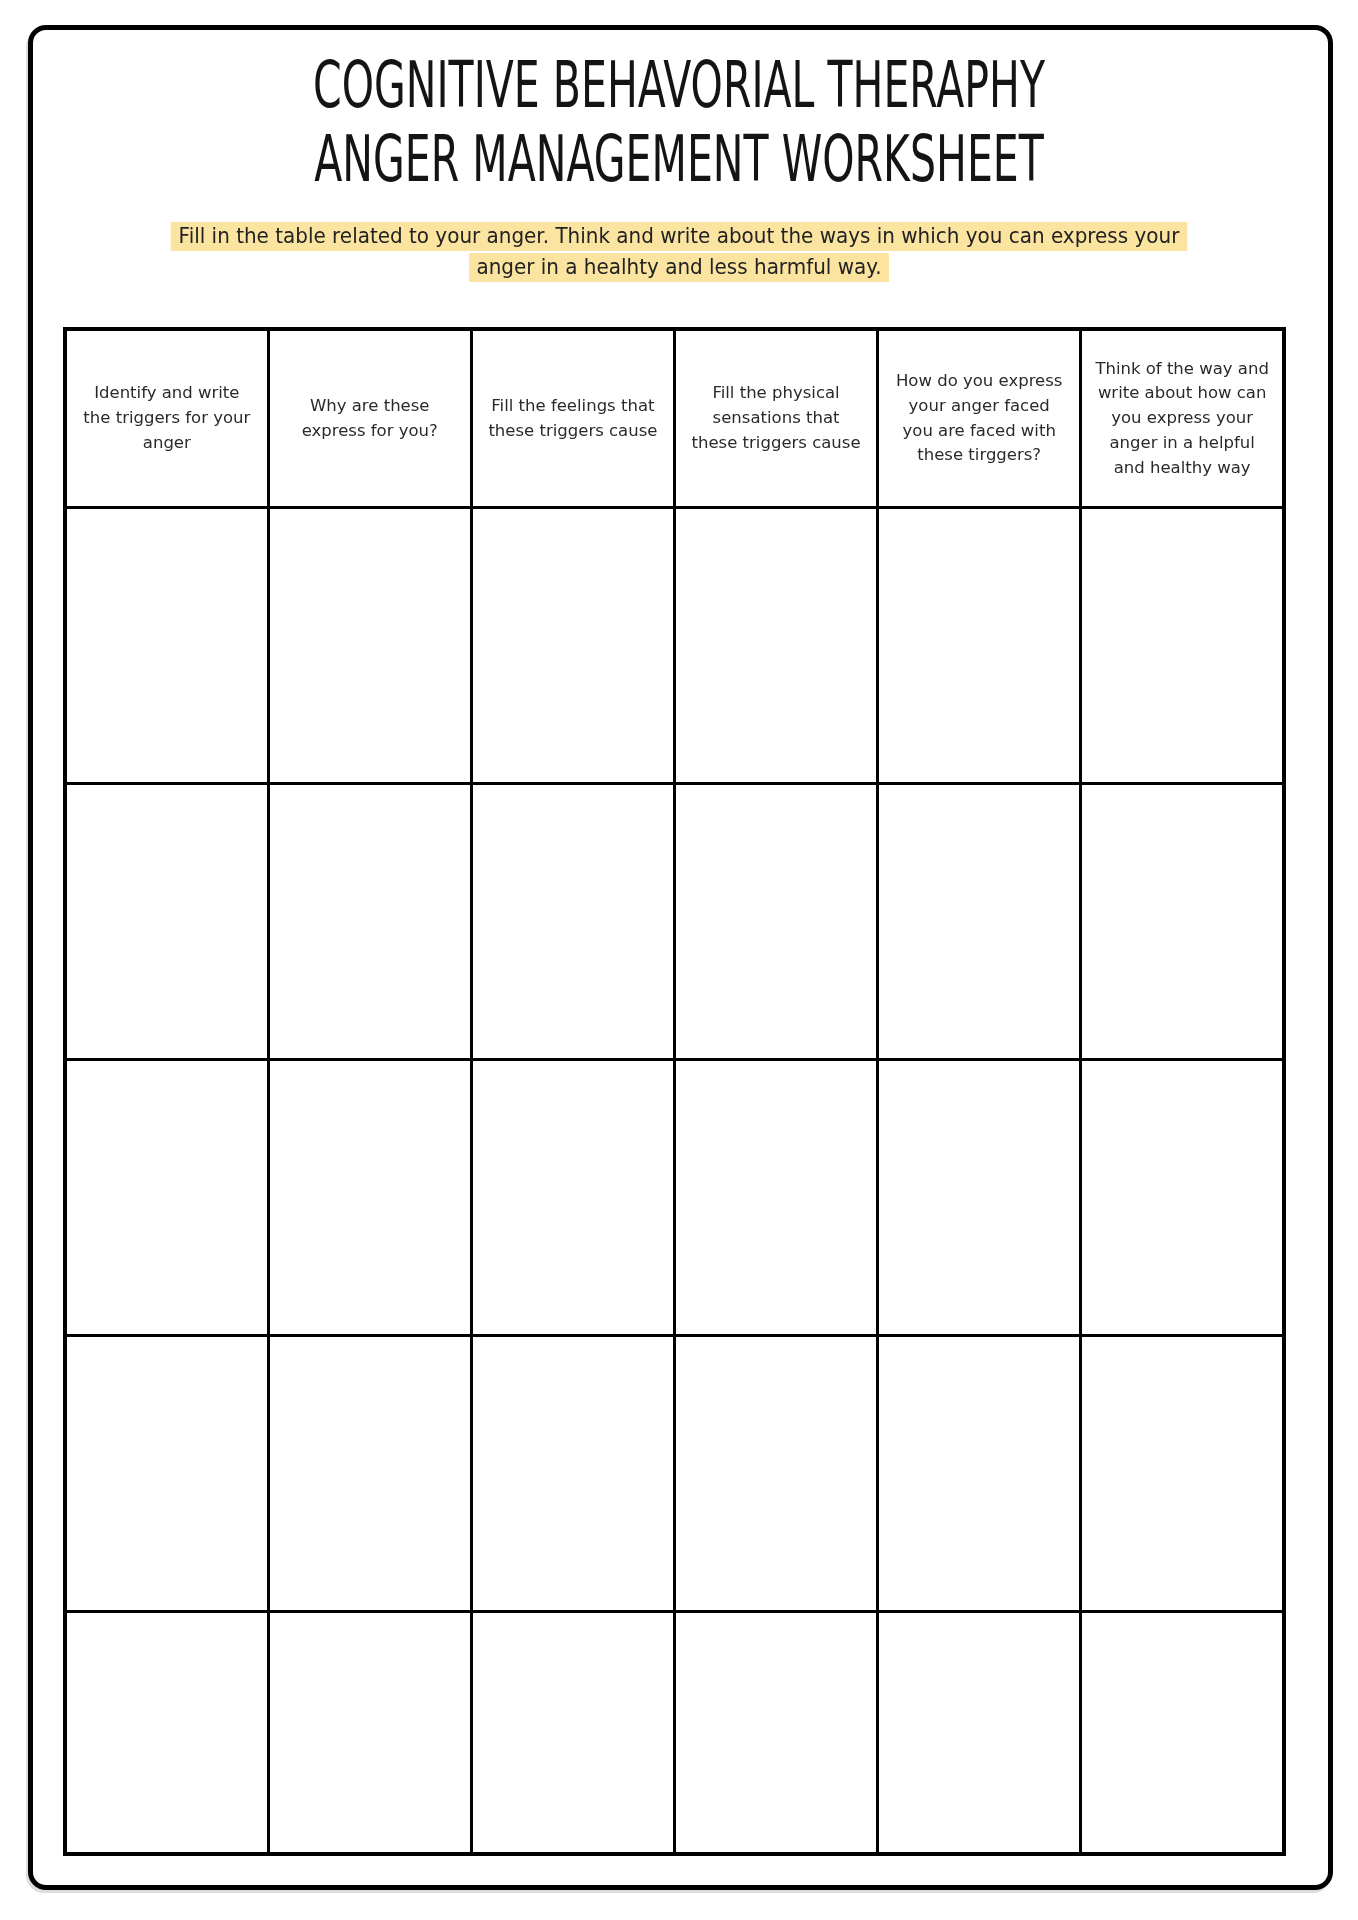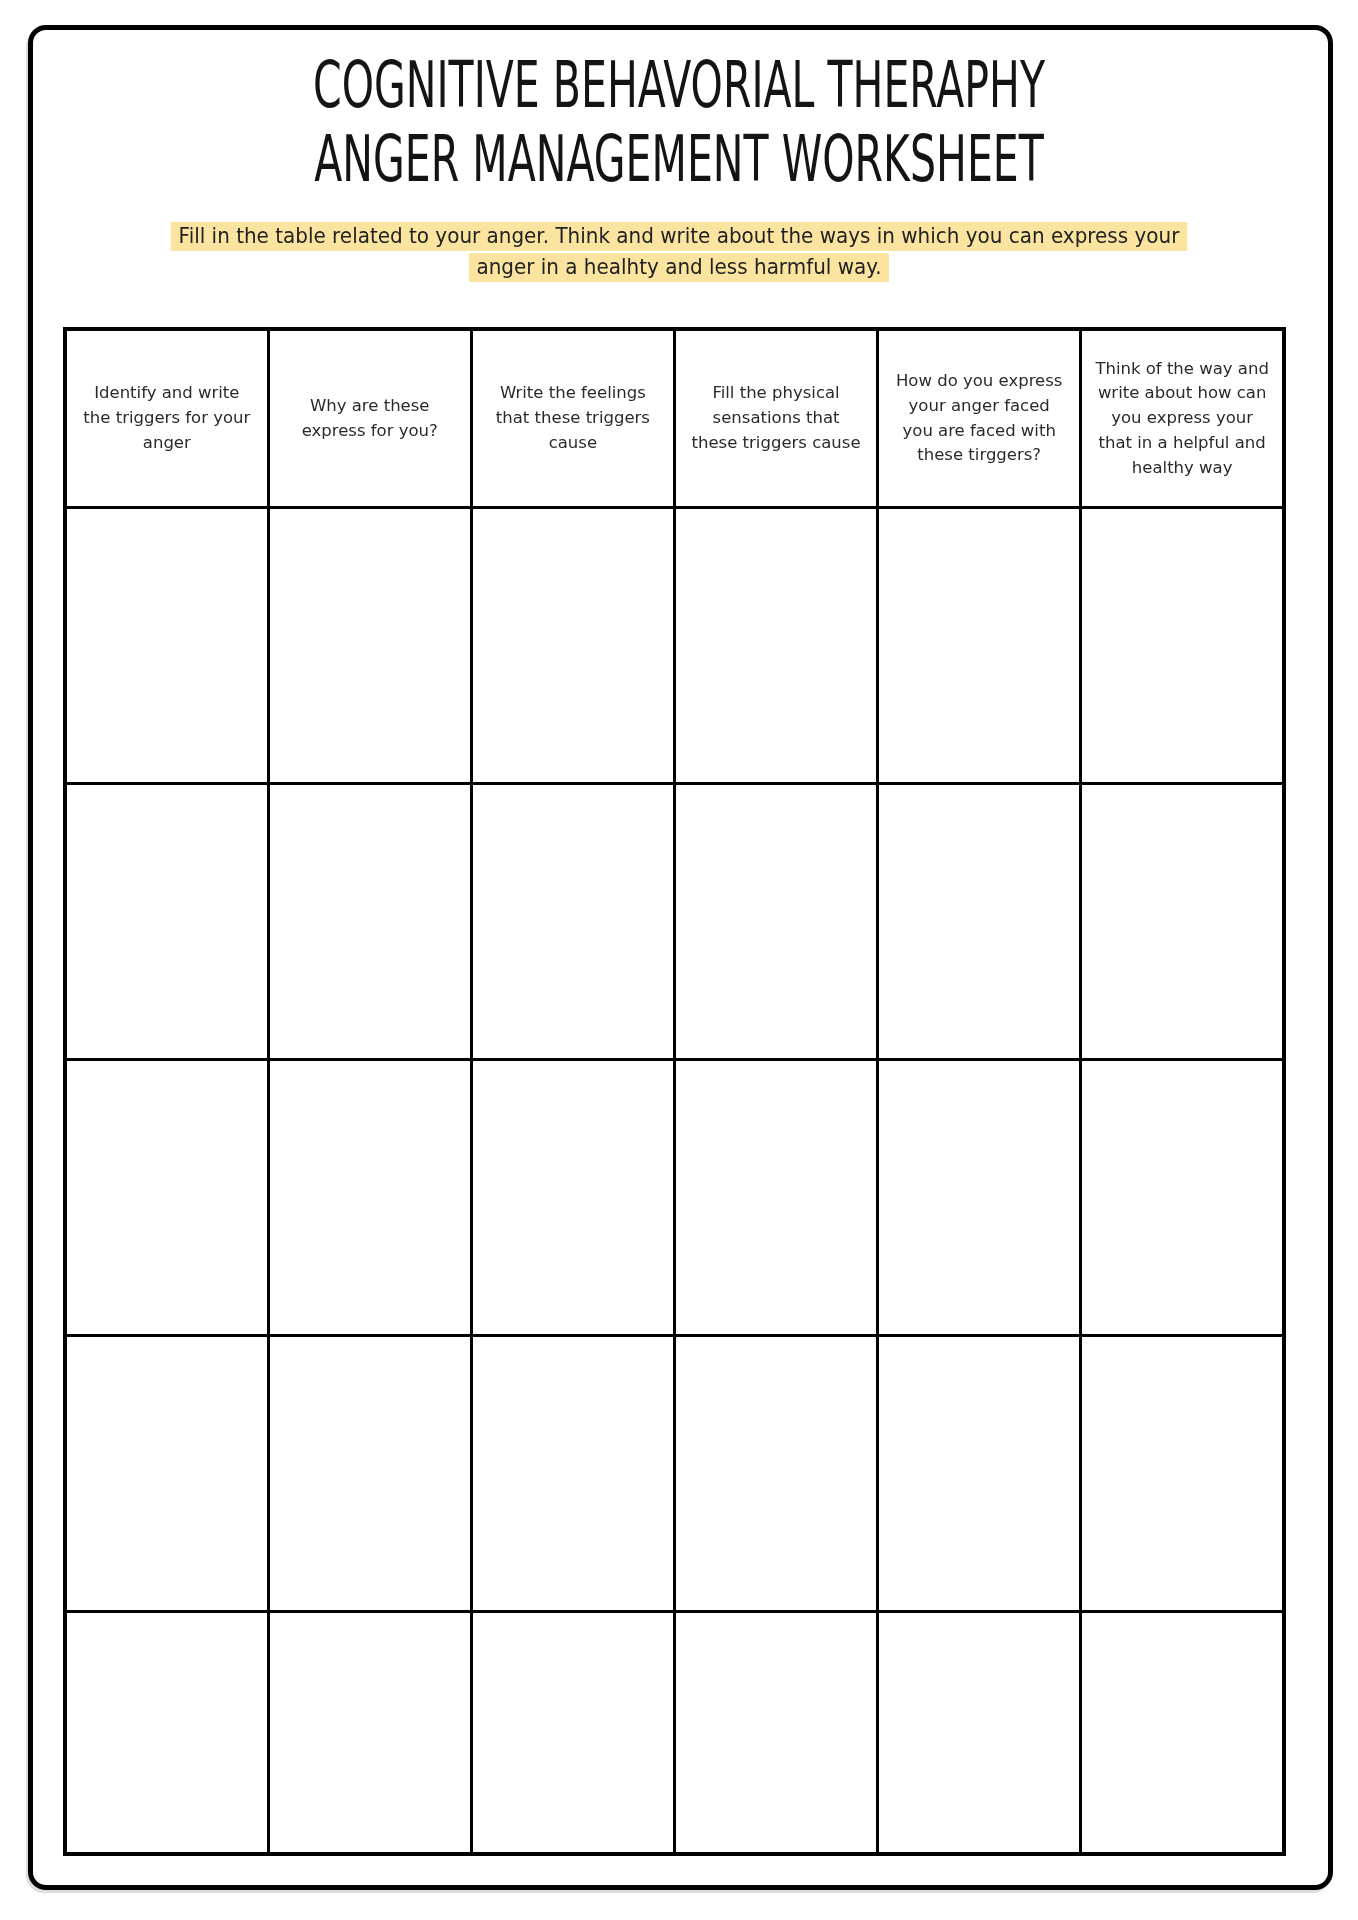--- a/index.html
+++ b/index.html
@@ -102,24 +102,24 @@
     <span class="hl" style="background: rgb(250, 228, 159);">Fill in the table related to your anger. Think and write about the ways in which you can express your</span>
     <br>
     <span class="hl" style="background: rgb(250, 228, 159);">anger in a healhty and less harmful way.</span>
   </div>
 
   <table class="worksheet">
     <thead>
       <tr>
         <th>Identify and write the triggers for your anger</th>
         <th>Why are these express for you?</th>
-        <th>Write the feelings that these triggers cause</th>
+        <th>Fill the feelings that these triggers cause</th>
         <th>Fill the physical sensations that these triggers cause</th>
         <th>How do you express your anger faced you are faced with these tirggers?</th>
-        <th>Think of the way and write about how can you express your that in a helpful and healthy way</th>
+        <th>Think of the way and write about how can you express your anger in a helpful and healthy way</th>
       </tr>
     </thead>
     <tbody>
       <tr class="body-row-tall">
         <td></td>
         <td></td>
         <td></td>
         <td></td>
         <td></td>
         <td></td>

